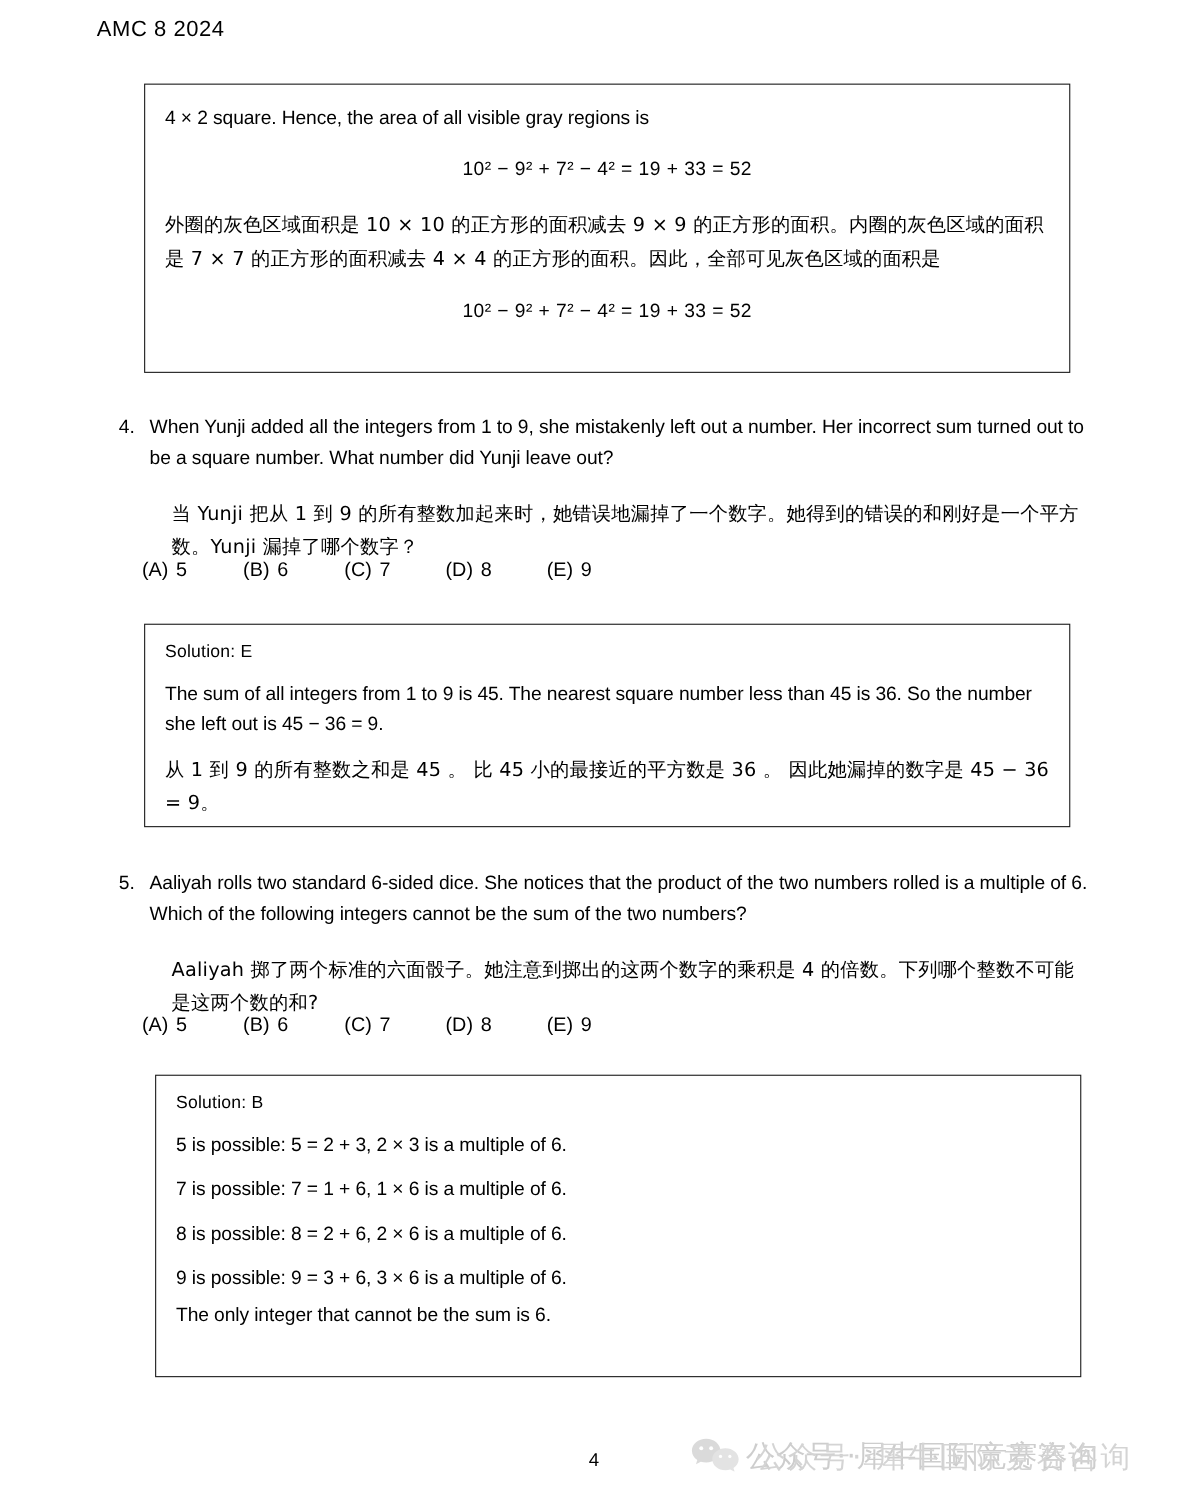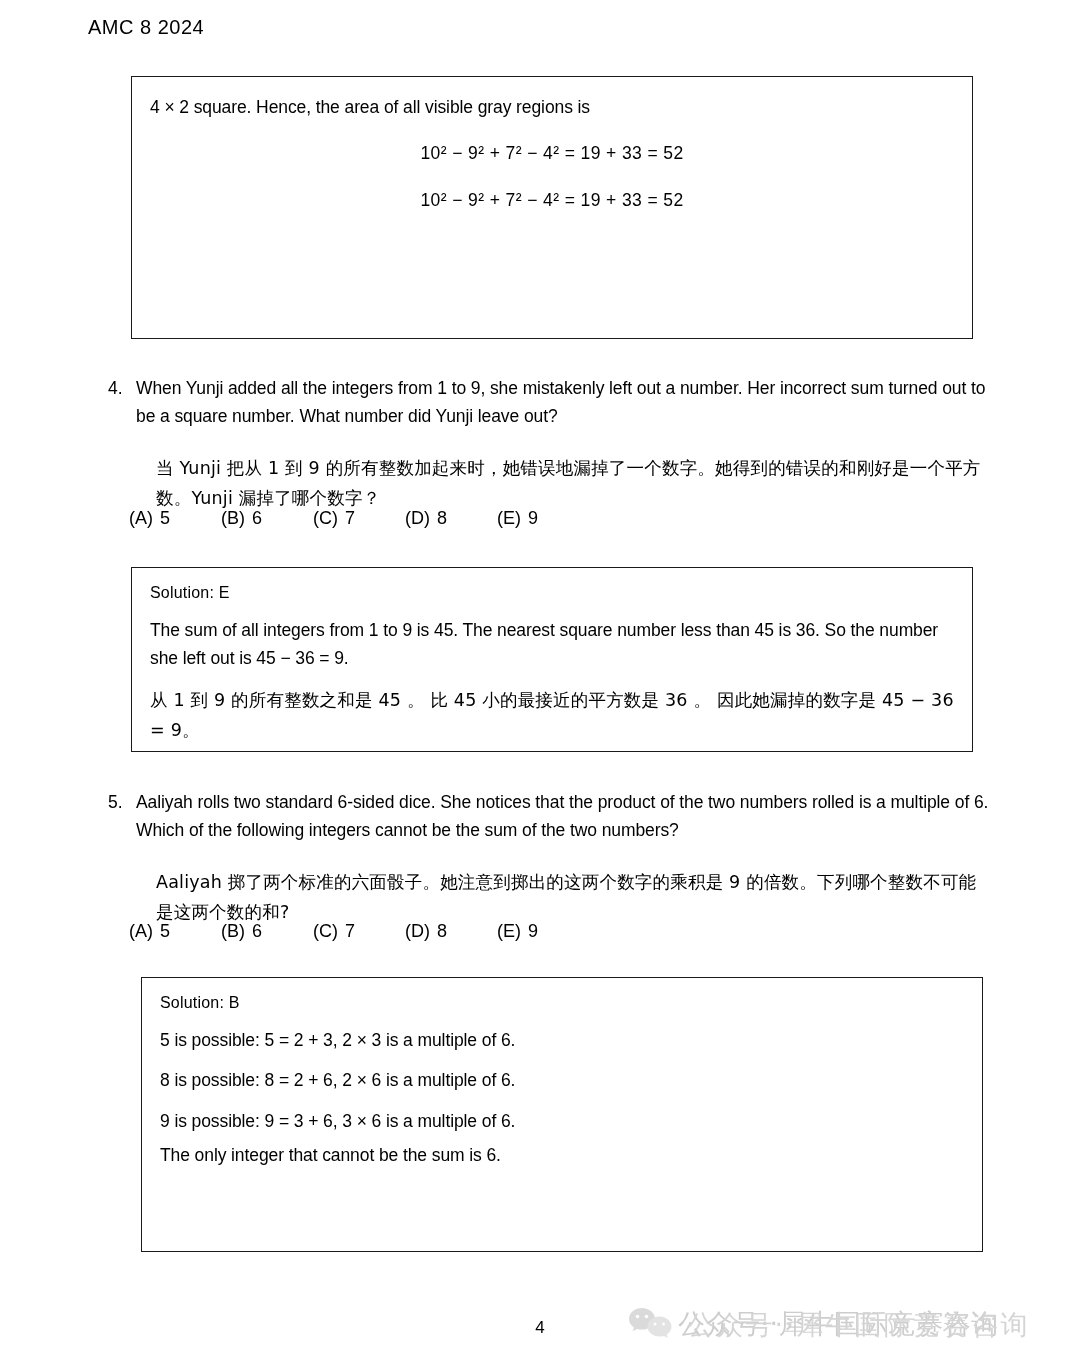--- a/index.html
+++ b/index.html
@@ -173,20 +173,21 @@
 
 <div class="page">
 
   <div class="doc-header">AMC 8 2024</div>
 
   <div class="box box-1">
     <div class="en pline">4 × 2 square. Hence, the area of all visible gray regions is</div>
     <div class="eq pline" style="margin-top:22px;margin-bottom:26px;">
       <span>10² − 9² + 7² − 4² = 19 + 33 = 52</span>
     </div>
+    <div class="zh pline">外圈的灰色区域面积是 10 × 10 的正方形的面积减去 9 × 9 的正方形的面积。内圈的灰色区域的面积是 7 × 7 的正方形的面积减去 4 × 4 的正方形的面积。因此，全部可见灰色区域的面积是</div>
     <div class="eq pline" style="margin-top:20px;">
       <span>10² − 9² + 7² − 4² = 19 + 33 = 52</span>
     </div>
   </div>
 
   <div class="problem prob4">
     <div class="prob-row">
       <div class="prob-num">4.</div>
       <div class="prob-body">
         <div class="en">When Yunji added all the integers from 1 to 9, she mistakenly left out a number. Her incorrect sum turned out to be a square number. What number did Yunji leave out?</div>
@@ -217,21 +218,21 @@
     <div class="sol-head">Solution:  E</div>
     <div class="en pline">The sum of all integers from 1 to 9 is 45. The nearest square number less than 45 is 36. So the number she left out is 45 − 36 = 9.</div>
     <div class="zh pline">从 1 到 9 的所有整数之和是 45 。 比 45 小的最接近的平方数是 36 。 因此她漏掉的数字是 45 − 36 = 9。</div>
   </div>
 
   <div class="problem prob5">
     <div class="prob-row">
       <div class="prob-num">5.</div>
       <div class="prob-body">
         <div class="en">Aaliyah rolls two standard 6-sided dice. She notices that the product of the two numbers rolled is a multiple of 6. Which of the following integers cannot be the sum of the two numbers?</div>
-        <div class="zh prob-zh">Aaliyah 掷了两个标准的六面骰子。她注意到掷出的这两个数字的乘积是 9 的倍数。下列哪个整数不可能是这两个数的和?</div>
+        <div class="zh prob-zh">Aaliyah 掷了两个标准的六面骰子。她注意到掷出的这两个数字的乘积是 4 的倍数。下列哪个整数不可能是这两个数的和?</div>
       </div>
     </div>
   </div>
 
   <div class="choices ch5">
     <div class="choice">
       <span class="lab">(A)</span><span class="val">5</span>
     </div>
     <div class="choice">
       <span class="lab">(B)</span><span class="val">6</span>
@@ -243,20 +244,21 @@
       <span class="lab">(D)</span><span class="val">8</span>
     </div>
     <div class="choice">
       <span class="lab">(E)</span><span class="val">9</span>
     </div>
   </div>
 
   <div class="box box-sol5">
     <div class="sol-head">Solution:  B</div>
     <div class="en pline">5 is possible: 5 = 2 + 3, 2 × 3 is a multiple of 6.</div>
+    <div class="en pline">7 is possible: 7 = 1 + 6, 1 × 6 is a multiple of 6.</div>
     <div class="en pline">8 is possible: 8 = 2 + 6, 2 × 6 is a multiple of 6.</div>
     <div class="en pline tight">9 is possible: 9 = 3 + 6, 3 × 6 is a multiple of 6.</div>
     <div class="en pline">The only integer that cannot be the sum is 6.</div>
   </div>
 
   <div class="page-number">4</div>
 
   <div class="watermark">
     <span class="wm-logo">
       <svg width="46" height="32" viewBox="0 0 46 32" xmlns="http://www.w3.org/2000/svg">

